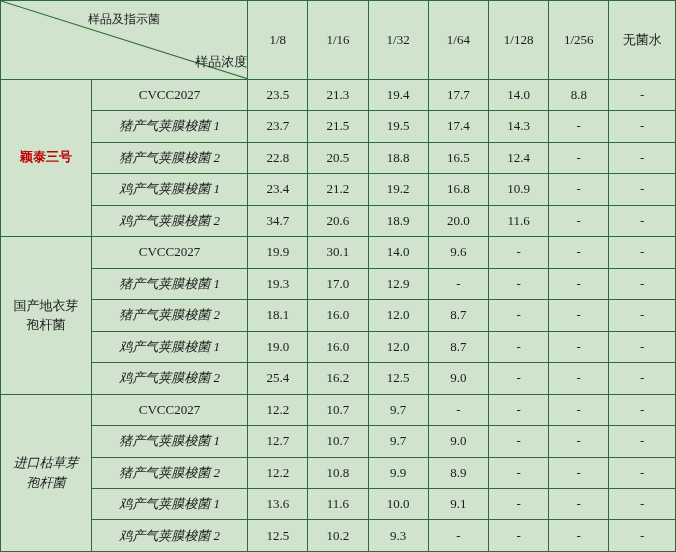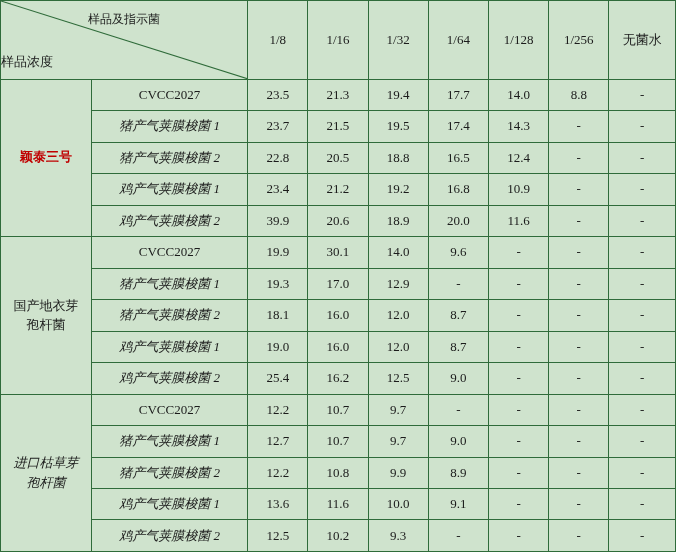--- a/index.html
+++ b/index.html
@@ -59,21 +59,21 @@
     width: 100%;
     text-align: center;
     font-size: 12px;
     color: #1b1b1b;
   }
   .hdr-bot {
     position: absolute;
     bottom: 8px;
     left: 0;
     width: 100%;
-    text-align: left;
+    text-align: right;
     font-size: 13px;
     color: #1b1b1b;
   }
   .dil {
     font-size: 13px;
     font-family: "Liberation Serif", serif;
   }
   .group-label {
     font-size: 13px;
     line-height: 1.45;
@@ -173,21 +173,21 @@
           <td class="num">23.4</td>
           <td class="num">21.2</td>
           <td class="num">19.2</td>
           <td class="num">16.8</td>
           <td class="num">10.9</td>
           <td class="dash">-</td>
           <td class="dash">-</td>
         </tr>
         <tr class="drow">
           <td class="strain-cn">鸡产气荚膜梭菌 2</td>
-          <td class="num">39.9</td>
+          <td class="num">34.7</td>
           <td class="num">20.6</td>
           <td class="num">18.9</td>
           <td class="num">20.0</td>
           <td class="num">11.6</td>
           <td class="dash">-</td>
           <td class="dash">-</td>
         </tr>
         <tr class="drow">
           <td rowspan="5" class="group-label" style="line-height: 1.5;"><span style="display: inline-block; width: 72px;">国产地衣芽孢杆菌</span></td>
           <td class="strain-en">CVCC2027</td>

